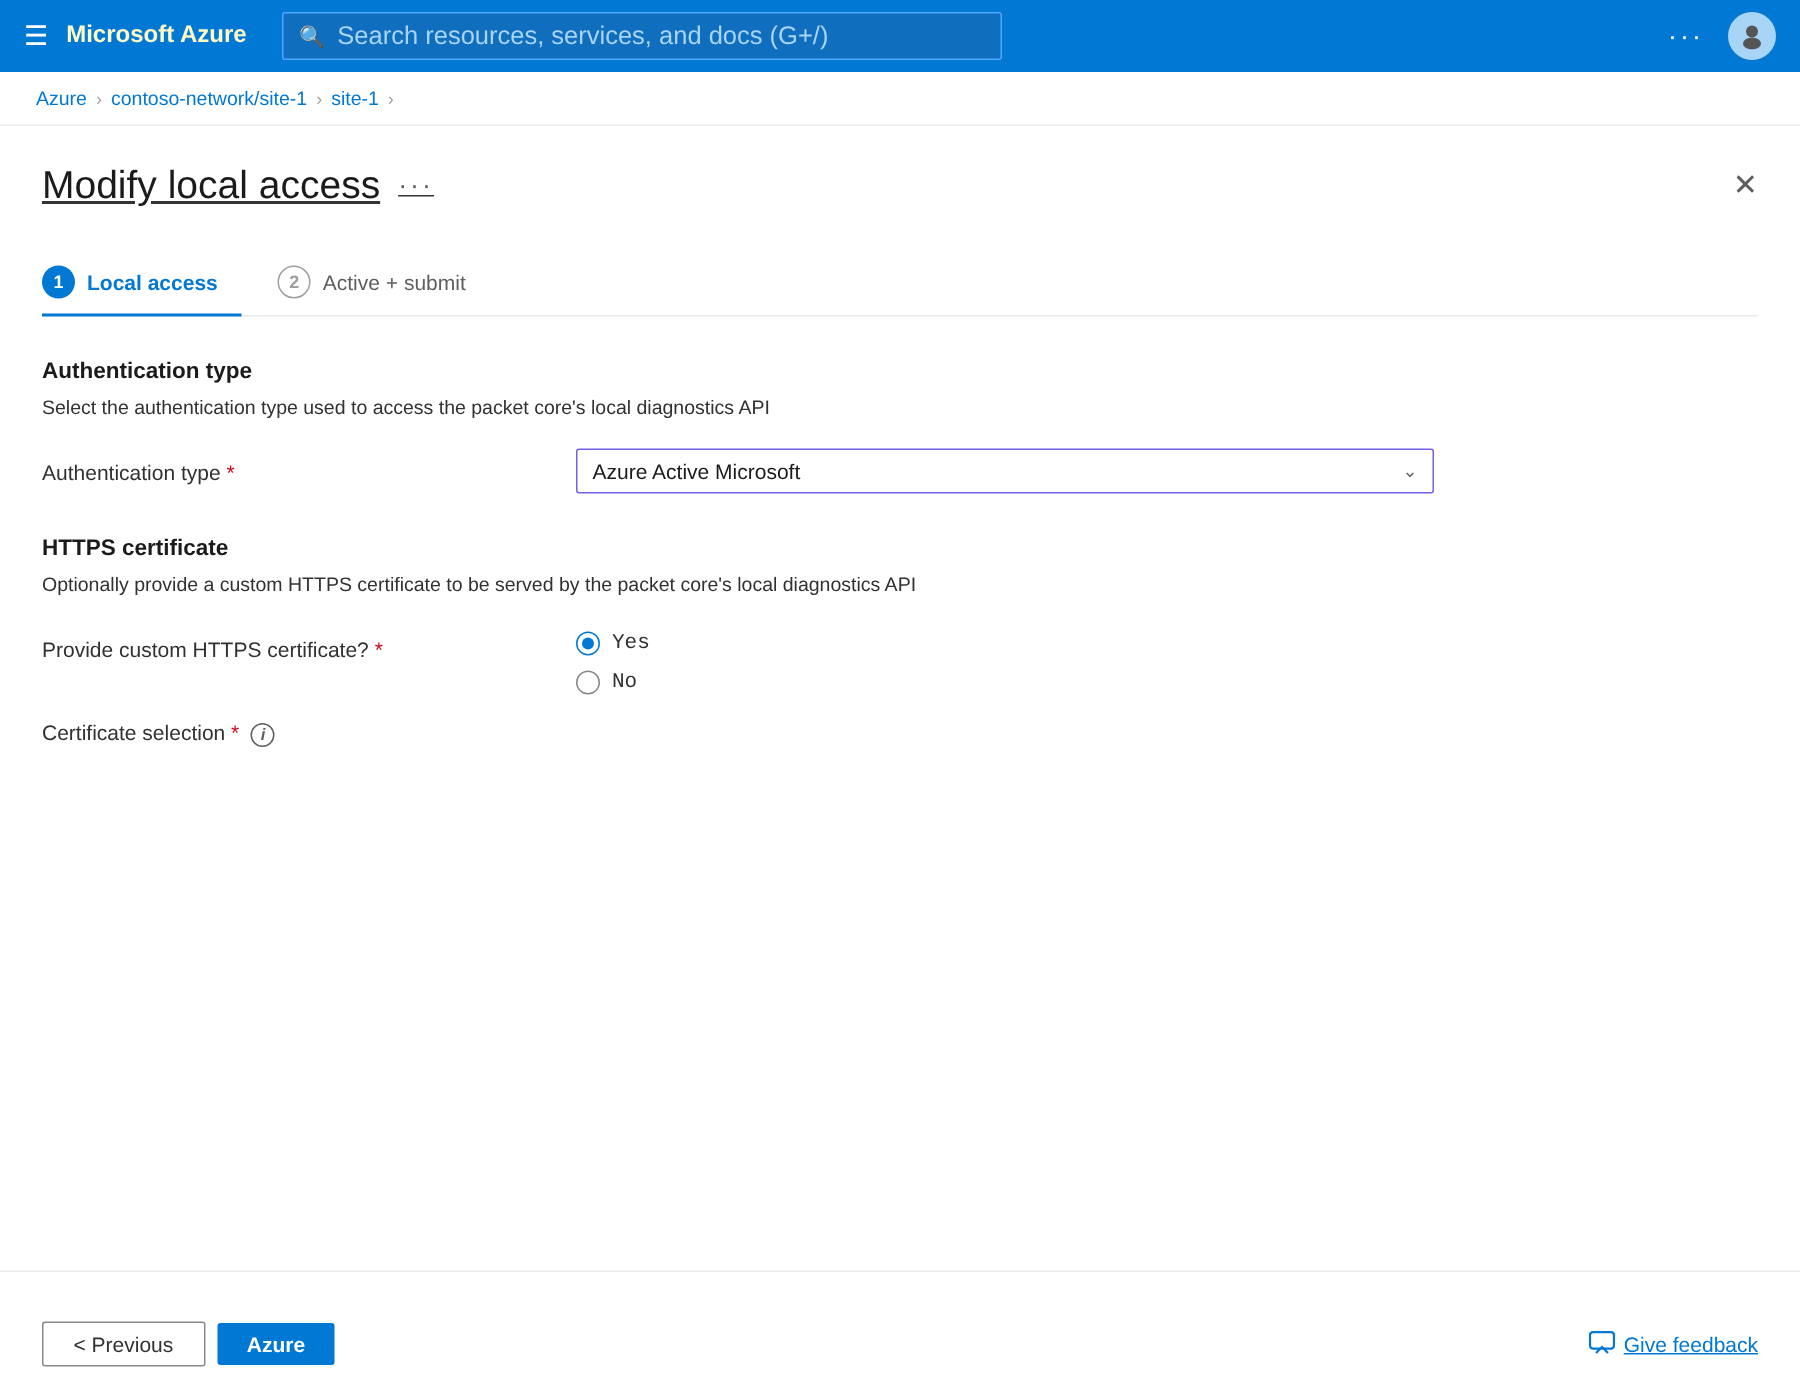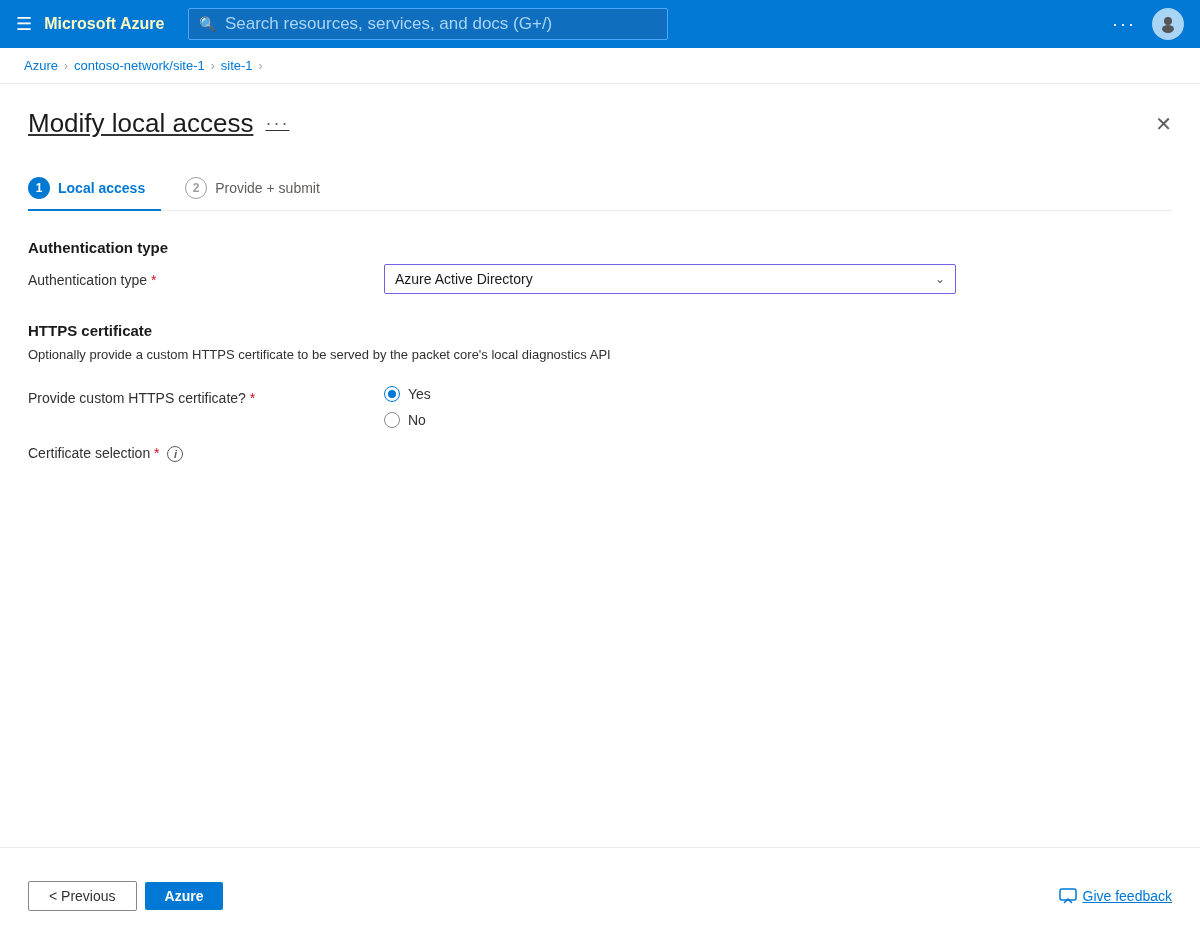--- a/index.html
+++ b/index.html
@@ -144,21 +144,21 @@
       font-size: 14px;
       color: #1b1b1b;
       border-color: #7160e8;
     }
     .dropdown-chevron { color: #605e5c; font-size: 12px; }
 
     
     .section-gap { margin-bottom: 28px; }
 
     
-    .radio-group { display: flex; flex-direction: column; gap: 10px; padding-top: 4px; }
+    .radio-group { display: flex; flex-direction: column; gap: 10px; padding-top: 4px; font-family: Liberation Mono, monospace; }
     .radio-item { display: flex; align-items: center; gap: 8px; cursor: pointer; }
     .radio-circle {
       width: 16px; height: 16px; border-radius: 50%; border: 1.5px solid #8a8886;
       display: flex; align-items: center; justify-content: center;
       flex-shrink: 0;
     }
     .radio-circle.selected { border-color: #0078d4; }
     .radio-circle.selected::after {
       content: '';
       width: 8px; height: 8px; border-radius: 50%; background: #0078d4;
@@ -265,34 +265,35 @@
     <span class="close-icon">✕</span>
   </div>
 
   <div class="tabs">
     <div class="tab active">
       <span class="tab-number">1</span>
       <span>Local access</span>
     </div>
     <div class="tab" style="margin-left: 24px;">
       <span class="tab-number">2</span>
-      <span>Provide + submit</span>
+      <span>Active + submit</span>
     </div>
   </div>
 
   <div class="section-gap">
     <div class="section-title">Authentication type</div>
+    <div class="section-desc">Select the authentication type used to access the packet core's local diagnostics API</div>
 
     <div class="form-row">
       <div class="form-label">
         <span>Authentication type</span>
         <span class="required"> *</span>
       </div>
       <div class="dropdown" tabindex="0">
-        <span>Azure Active Directory</span>
+        <span>Azure Active Microsoft</span>
         <span class="dropdown-chevron">⌄</span>
       </div>
     </div>
 
   </div>
 
   <div class="section-gap">
     <div class="section-title">HTTPS certificate</div>
     <div class="section-desc">Optionally provide a custom HTTPS certificate to be served by the packet core's local diagnostics API</div>
 

